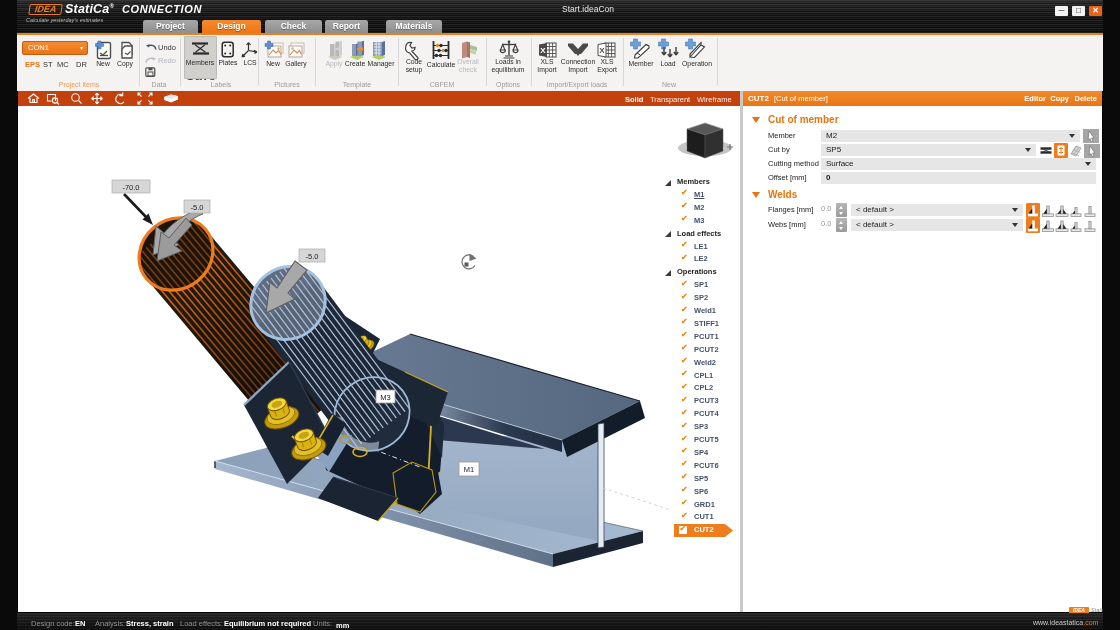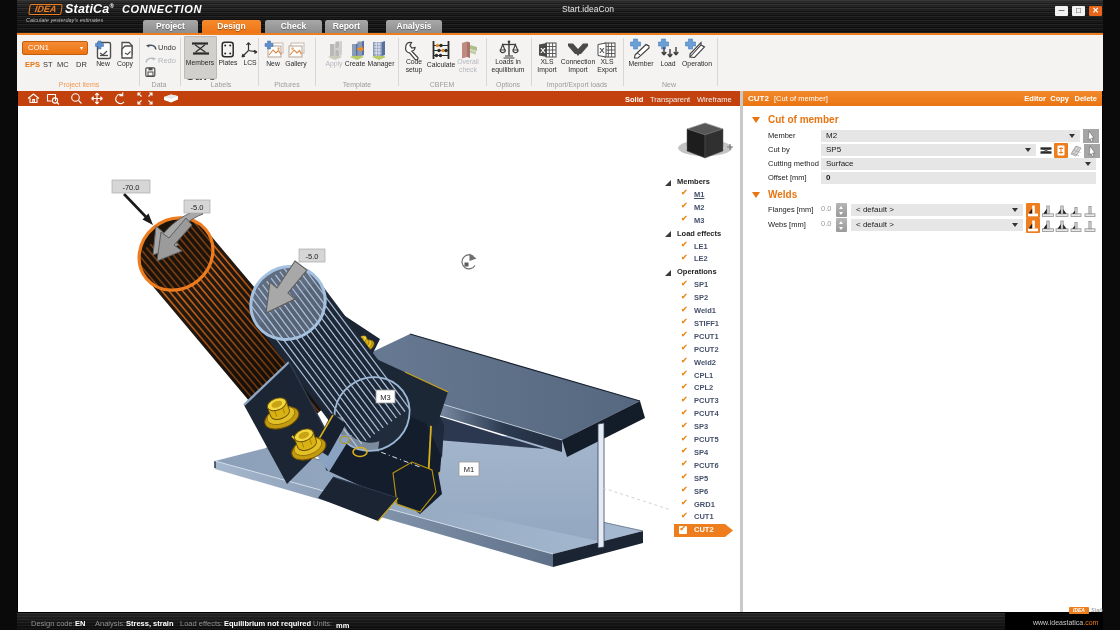--- a/index.html
+++ b/index.html
@@ -36,21 +36,21 @@
   #viewport { left:18px; top:106px; width:722px; height:506px; background:#fff; }
   #vdivider { left:740px; top:91px; width:3px; height:521px; background:#c9c9c9; }
   .trow { font-size:7.5px; color:#44506a; font-weight:bold; white-space:nowrap; }
   .tgroup { font-size:7.5px; color:#1d1d1d; font-weight:bold; white-space:nowrap; }
   .tcheck { color:#e98b1d; font-size:8px; font-weight:bold; }
   #rpanel { left:743px; top:91px; width:359px; height:521px; background:#fff; }
   .sechead { color:#e87511; font-weight:bold; font-size:10px; }
   .plabel { font-size:7.5px; color:#1a1a1a; }
   .pfield { background:#e6e6e6; font-size:8px; color:#1a1a1a; line-height:12px; padding-left:5px; }
   .darr { position:absolute; width:0; height:0; border-left:3px solid transparent; border-right:3px solid transparent; border-top:4px solid #333; }
-  #statusbar { left:0; top:613px; width:1005px; height:17px;
+  #statusbar { left:0; top:613px; width:1120px; height:17px;
     background:repeating-linear-gradient(180deg, rgba(255,255,255,0.05) 0 1px, rgba(0,0,0,0) 1px 3px),
       linear-gradient(180deg,#262626,#141414 60%,#0c0c0c);
     font-size:7.5px; }
   .sbl { color:#8f8f8f; } .sbv { color:#fff; font-weight:bold; }
   .leftstrip { left:0; top:0; width:17px; height:630px; background:#0a0a0a; }
   .rightstrip { left:1103px; top:0; width:17px; height:630px; background:#0a0a0a; }
 </style>
 </head>
 <body>
 <div id="titlebar" class="abs"></div>
@@ -59,21 +59,21 @@
 <div id="conn" class="abs">CONNECTION</div>
 <div id="slogan" class="abs">Calculate yesterday's estimates</div>
 <div id="wtitle" class="abs">Start.ideaCon</div>
 <div id="btnmin" class="abs winbtn">─</div>
 <div id="btnmax" class="abs winbtn">□</div>
 <div id="btncls" class="abs winbtn">✕</div>
 <div class="abs tab" style="left:143px;width:55px;">Project</div>
 <div class="abs tab" id="tab-design" style="left:202px;width:59px;">Design</div>
 <div class="abs tab" style="left:265px;width:57px;">Check</div>
 <div class="abs tab" style="left:325px;width:43px;">Report</div>
-<div class="abs tab" style="left:386px;width:56px;">Analysis</div>
+<div class="abs tab" style="left:386px;width:56px;">Materials</div>
 <div id="orangeline" class="abs"></div>
 <div id="ribbon" class="abs"></div>
 <div class="abs" style="left:22px;top:41px;width:66px;height:14px;background:linear-gradient(180deg,#f48b35,#ec7513);border:1px solid #c35f0c;border-radius:2px;color:#fff;font-size:7.5px;line-height:12px;padding-left:5px;">CON1<span style="position:absolute;right:4px;top:0;font-size:6px;">▾</span></div>
 <div class="abs" style="left:25px;top:60px;font-size:7.5px;color:#e87511;font-weight:bold;">EPS</div>
 <div class="abs" style="left:43px;top:60px;font-size:7.5px;color:#333;">ST</div>
 <div class="abs" style="left:57px;top:60px;font-size:7.5px;color:#333;">MC</div>
 <div class="abs" style="left:76px;top:60px;font-size:7.5px;color:#333;">DR</div>
 <svg class="abs" style="left:93px;top:40px" width="20" height="20">
 <rect x="4.5" y="2.5" width="13" height="16" rx="1.5" fill="#fff" stroke="#4d4d4d" stroke-width="1.4"></rect>
 <path d="M7 13 l3 2 4-4" stroke="#4d4d4d" stroke-width="1.3" fill="none"></path>

